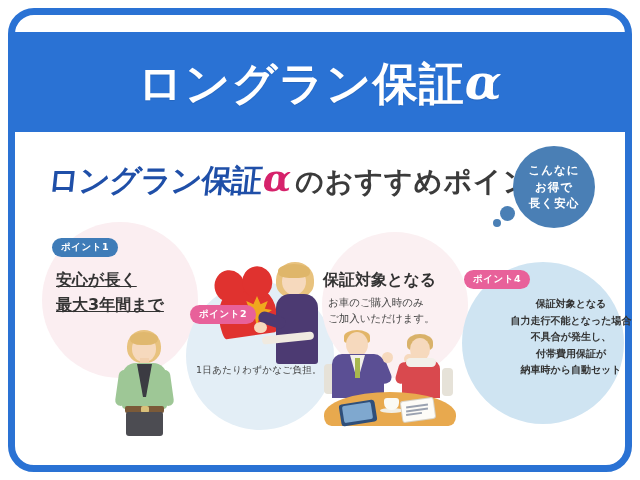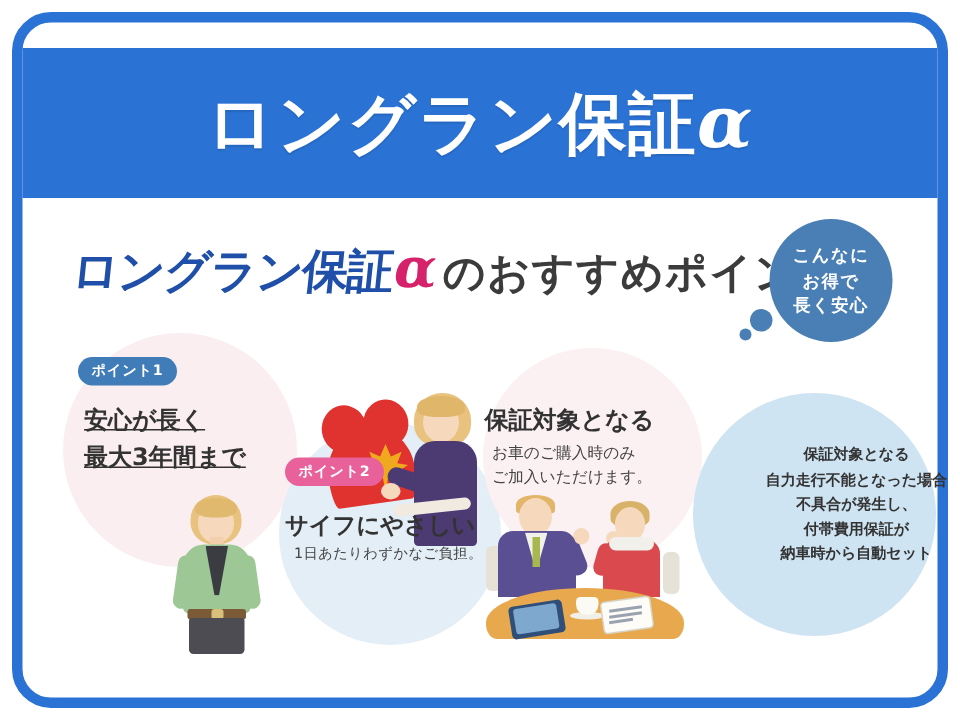--- a/index.html
+++ b/index.html
@@ -361,21 +361,20 @@
     <div class="w2-leaf"></div>
     <div class="w2-hair"></div>
     <div class="w2-face"></div>
     <div class="w2-fringe"></div>
     <div class="w2-body"></div>
     <div class="w2-arm"></div>
     <div class="w2-hand"></div>
     <div class="w2-armband"></div>
   </div>
   <div class="badge badge-pink" id="badge2">ポイント2</div>
-  <div class="pt-head" id="p2-text">サイフにやさしい</div>
   <div class="pt-sub" id="p2-sub">1日あたりわずかなご負担。</div>
 
   <div class="pt-head" id="p3-text">保証対象となる</div>
   <div class="pt-sub" id="p3-sub">
     <span class="p4-line">お車のご購入時のみ</span>
     <span class="p4-line">ご加入いただけます。</span>
   </div>
   <div class="fig ill-table">
     <div class="t-chair-l"></div>
     <div class="t-chair-r"></div>
@@ -396,20 +395,21 @@
     <div class="t-tablet"></div>
     <div class="t-tablet-scr"></div>
     <div class="t-saucer"></div>
     <div class="t-cup"></div>
     <div class="t-doc"></div>
     <div class="t-doc-l1"></div>
     <div class="t-doc-l2"></div>
     <div class="t-doc-l3"></div>
   </div>
 
+  <div class="badge badge-pink" id="badge4">ポイント4</div>
   <div id="p4-text" class="pt-head">
     <span class="p4-line">保証対象となる</span>
     <span class="p4-line">自力走行不能となった場合</span>
     <span class="p4-line">不具合が発生し、</span>
     <span class="p4-line">付帯費用保証が</span>
     <span class="p4-line">納車時から自動セット</span>
   </div>
 
 </div>
 

